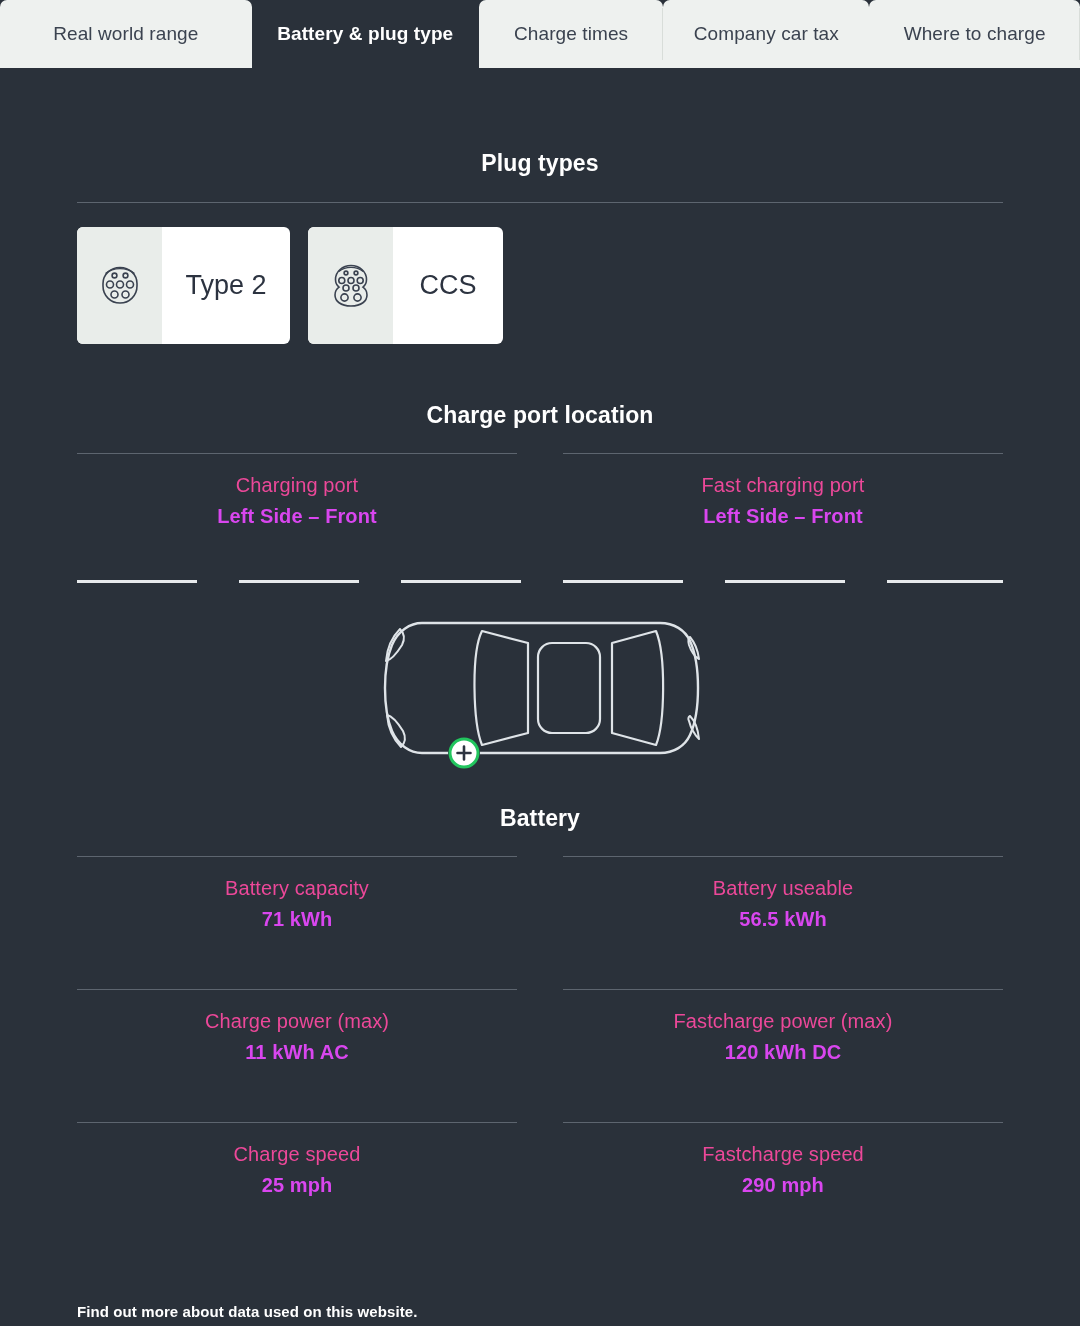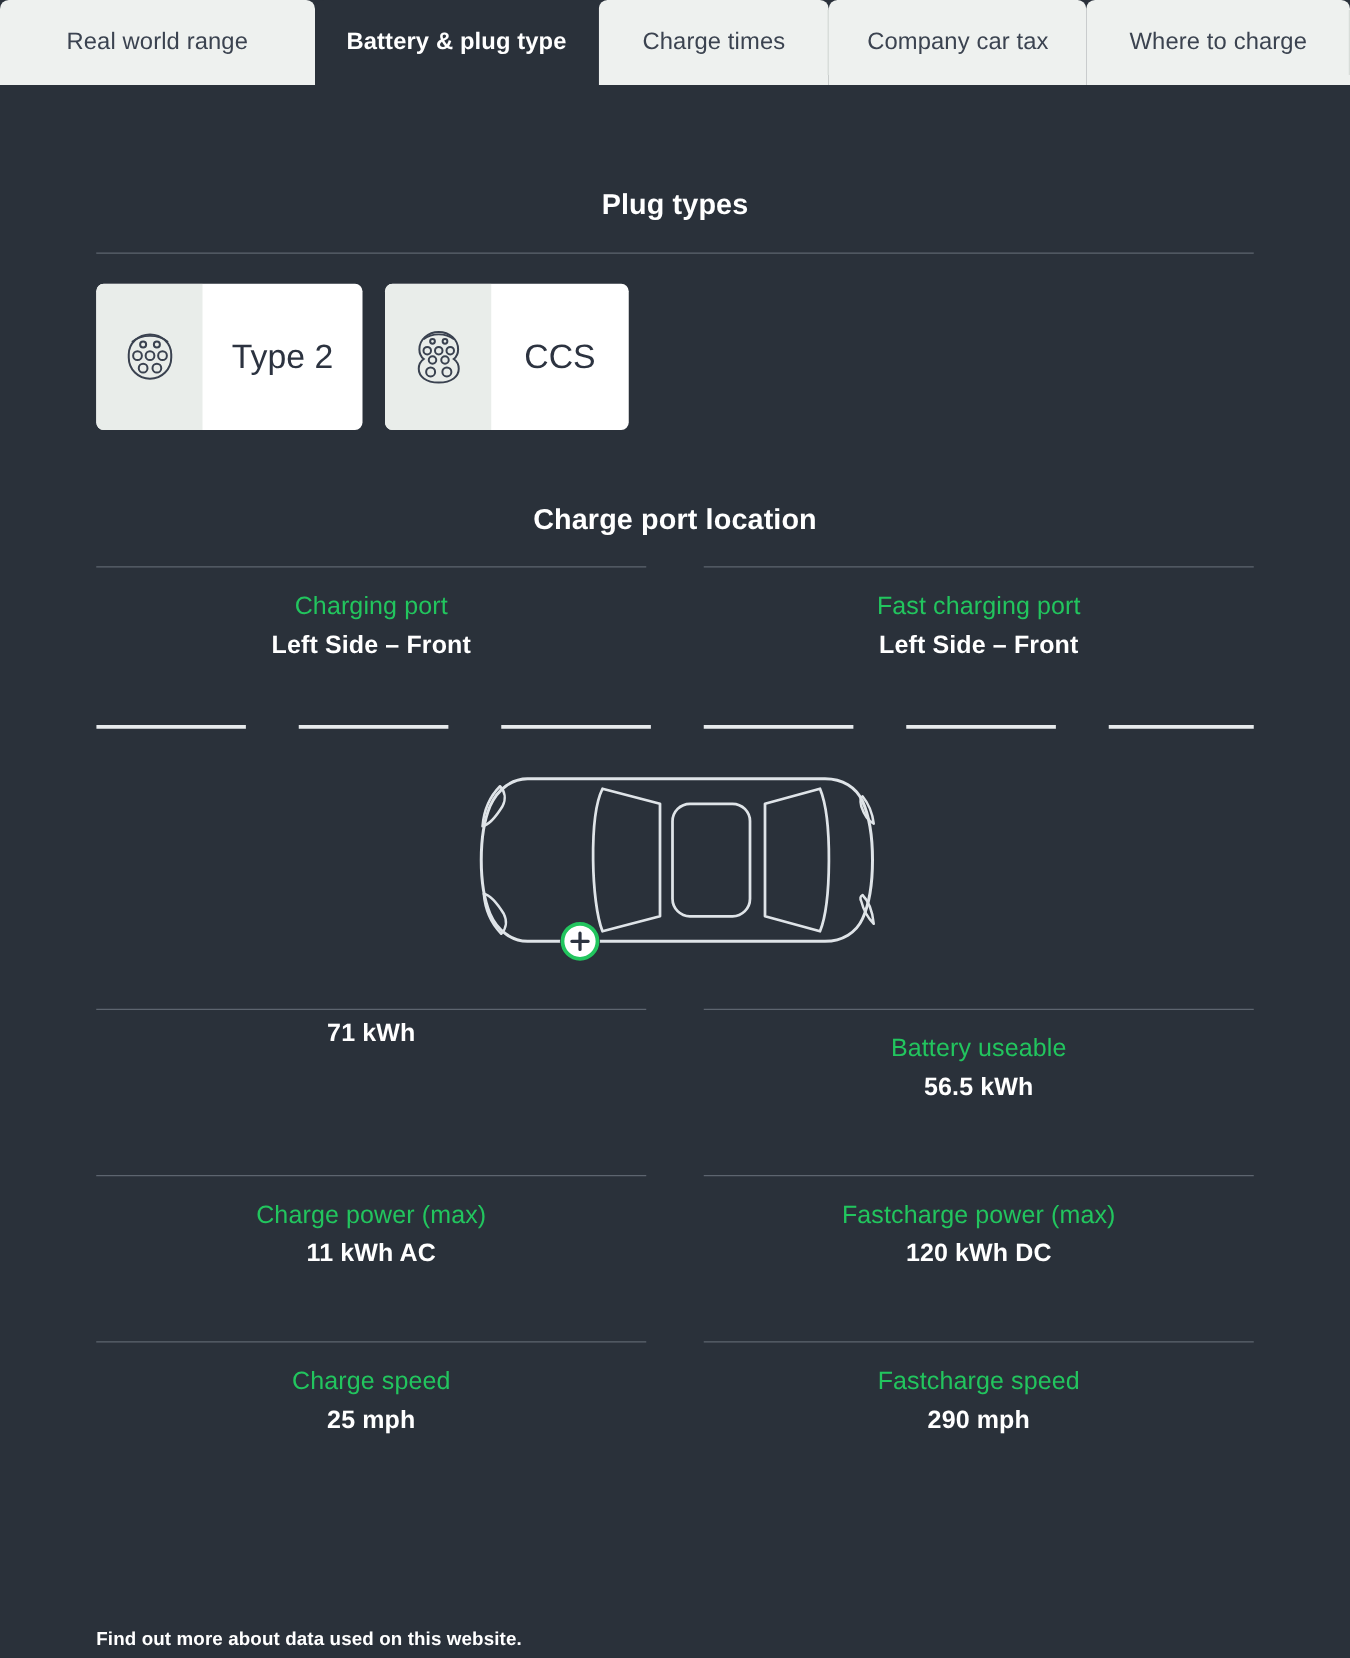--- a/index.html
+++ b/index.html
@@ -143,28 +143,28 @@
   }
   .col .rule {
     height: 1px;
     background: #5d656f;
     width: 100%;
   }
   .field-label {
     margin-top: 20px;
     font-size: 20px;
     font-weight: 400;
-    color: #22c55e;
+    color: #ec4899;
     letter-spacing: 0.1px;
   }
   .field-value {
     margin-top: 8px;
     font-size: 20px;
     font-weight: 700;
-    color: #ffffff;
+    color: #d946ef;
     letter-spacing: 0.1px;
   }
 
   
   .dashed-rule {
     margin-top: 52px;
     width: 926px;
     height: 3px;
     background-image: linear-gradient(to right, #e7eaec 0, #e7eaec 120px, transparent 120px, transparent 162px);
     background-size: 162px 3px;
@@ -313,26 +313,28 @@
         <path d="M252 50 L296 38 C306 62 305 130 296 152 L252 140 Z" stroke="#dfe4e8" stroke-width="2.2" stroke-linejoin="round"></path>
 
         <g>
           <circle cx="104" cy="160" r="16" fill="#2a313a"></circle>
           <circle cx="104" cy="160" r="14" fill="#ffffff" stroke="#22c55e" stroke-width="3"></circle>
           <path d="M104 153.5 L104 166.5 M97.5 160 L110.5 160" stroke="#2c3340" stroke-width="2.6" stroke-linecap="round"></path>
         </g>
       </svg>
     </div>
 
+    <div class="section-title battery-title">Battery</div>
 
     <div class="battery-grid">
 
       <div class="battery-row">
         <div class="col">
           <div class="rule"></div>
+          <div class="field-label">Battery capacity</div>
           <div class="field-value">71 kWh</div>
         </div>
         <div class="col">
           <div class="rule"></div>
           <div class="field-label">Battery useable</div>
           <div class="field-value">56.5 kWh</div>
         </div>
       </div>
 
       <div class="battery-row">

